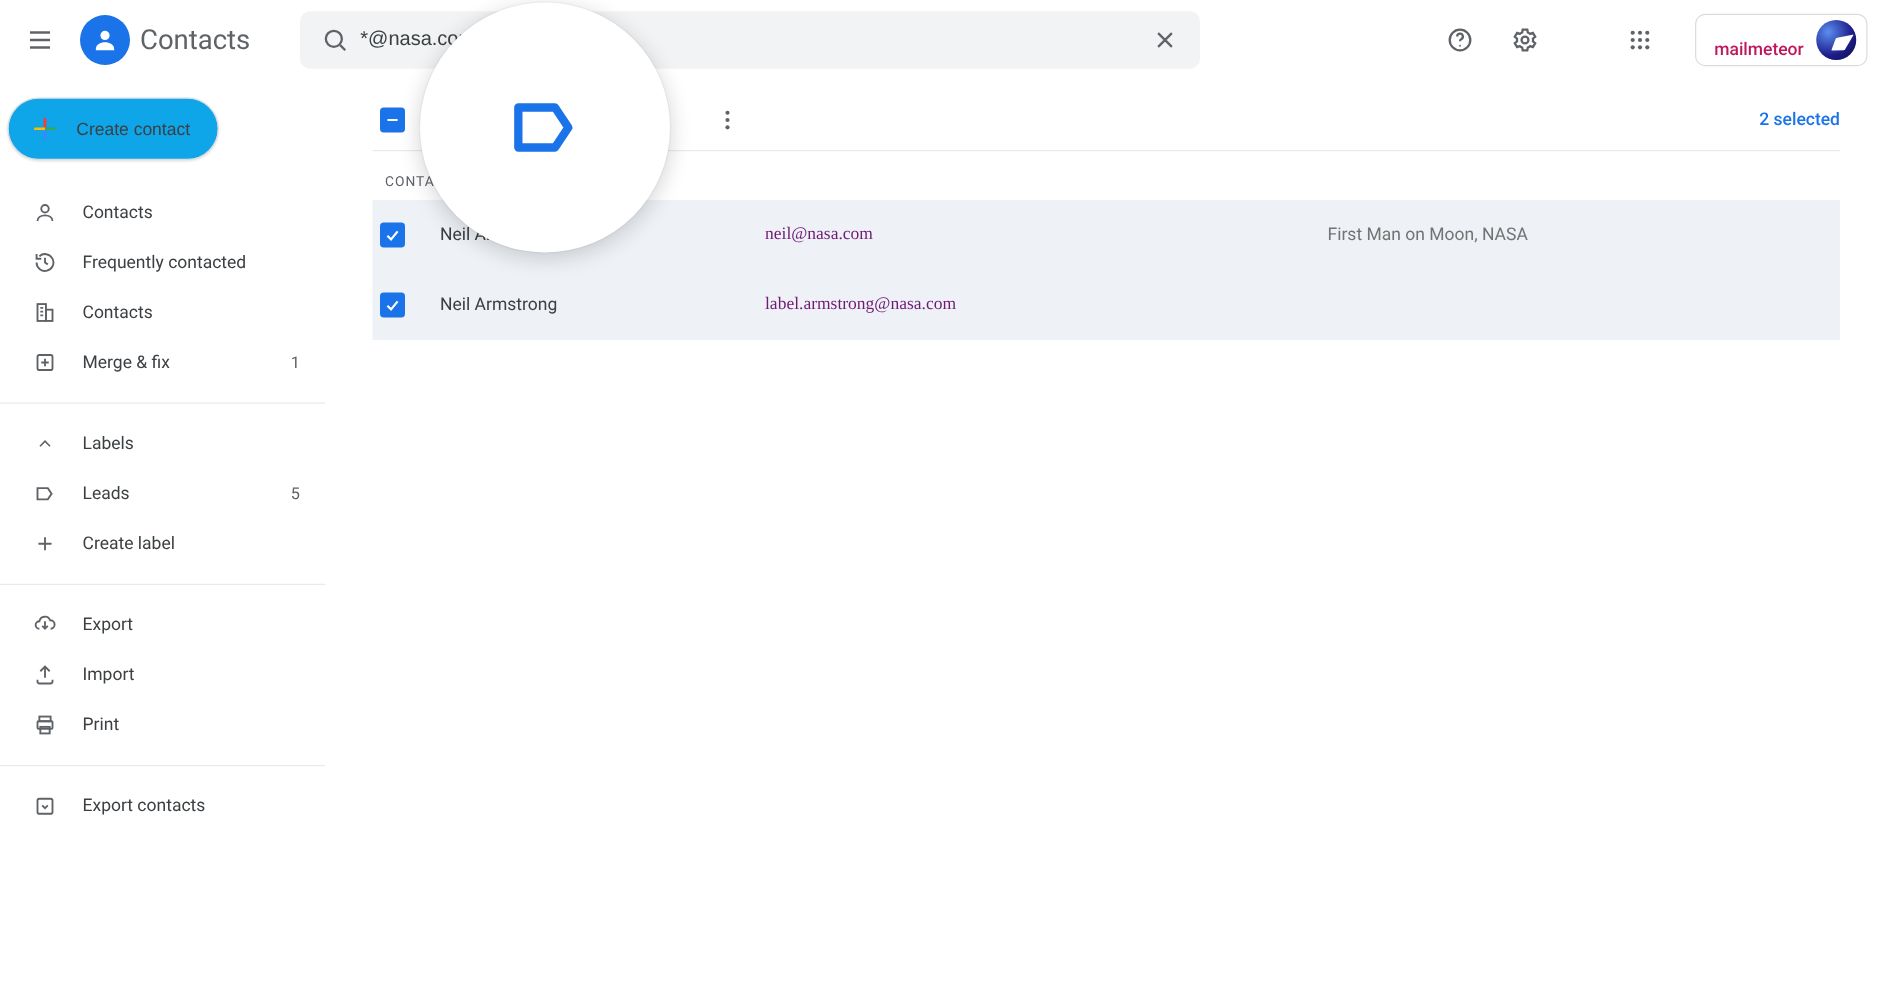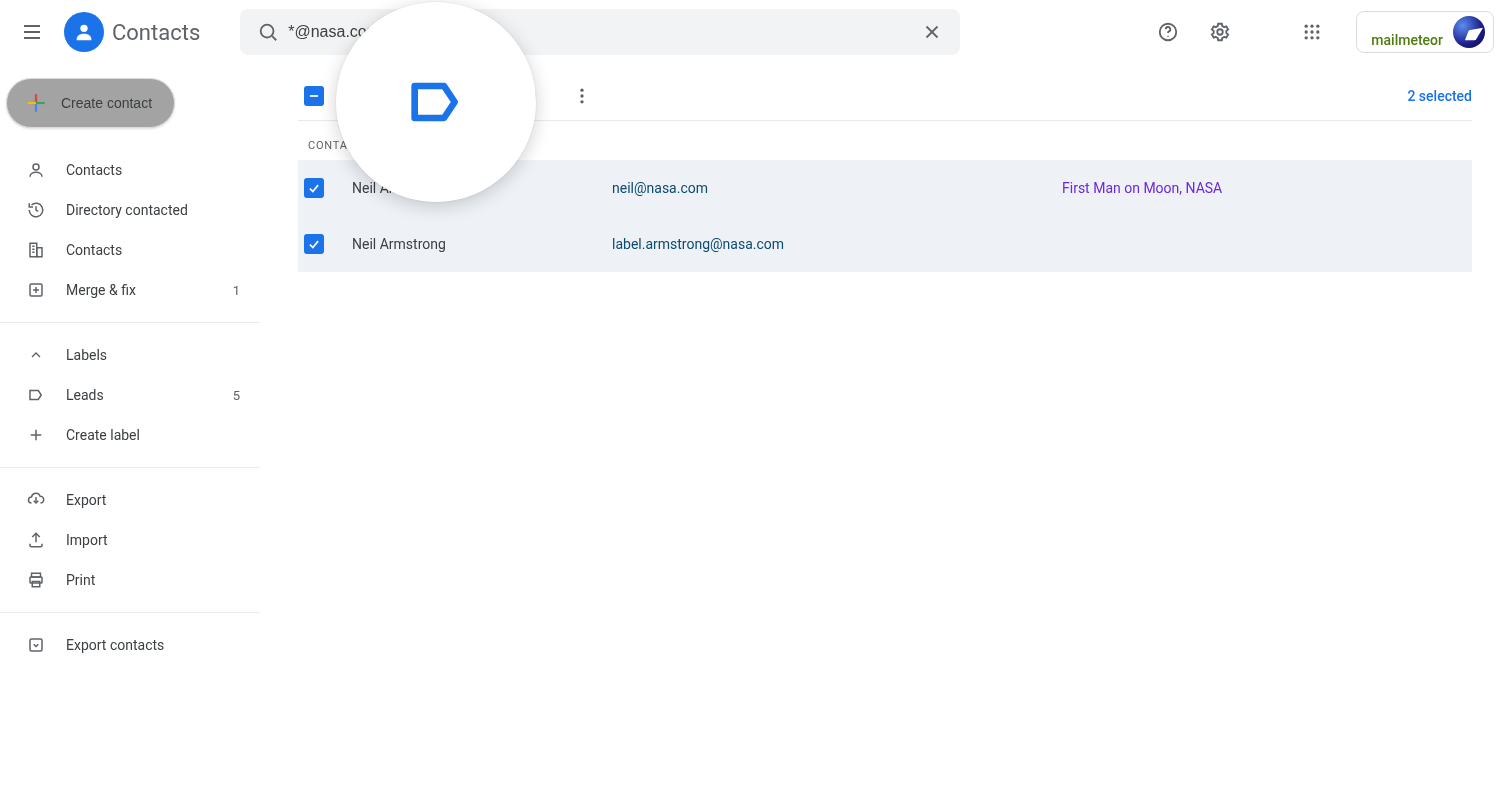--- a/index.html
+++ b/index.html
@@ -81,21 +81,21 @@
     align-items: center;
     gap: 4px;
   }
   .badge-box {
     display:flex; align-items:center; gap:10px;
     border:1px solid #dadce0;
     border-radius:8px;
     padding: 4px 8px 4px 14px;
     margin-left: 16px;
   }
-  .badge-label { font-size:14px; font-weight:500; color:#4d7c0f;margin-top:16px; }
+  .badge-label { font-size:14px; font-weight:500; color:#be185d;margin-top:16px; }
   .badge-avatar {
     width:32px; height:32px; border-radius:50%;
     background: radial-gradient(circle at 30% 30%, #5b8def 0%, #1c1c8a 60%, #0b0b3b 100%);
     position:relative;
     overflow:hidden;
   }
   .badge-avatar::after{
     content:""; position:absolute; width:22px; height:12px;
     background:#fff; transform:rotate(-35deg);
     top:12px; left:10px;
@@ -110,21 +110,21 @@
     width: 260px;
     height: calc(800px - 64px);
     padding-top: 10px;
   }
   .create-btn {
     display:flex; align-items:center; gap:12px;
     margin: 4px 0 18px 6px;
     padding: 0 22px 0 16px;
     height: 50px;
     border: 1px solid #dadce0;
-    background:#a3a3a3;
+    background:#0ea5e9;
     border-radius: 28px;
     box-shadow: 0 1px 2px rgba(0,0,0,0.08), 0 1px 3px rgba(0,0,0,0.06);
     cursor:pointer;
     font-size:14px; color:#3c4043; font-weight:500;
   }
 
   .nav-section { padding: 4px 0; }
   .nav-divider { border-top:1px solid #e8eaed; margin: 8px 0; }
 
   .nav-item {
@@ -189,22 +189,22 @@
     background:#eef2f7;
     border-radius:0;
   }
   .contact-row + .contact-row { }
   .row-check{
     width:20px; height:20px; border-radius:3px;
     background:#1a73e8; display:flex; align-items:center; justify-content:center;
     cursor:pointer; margin-right:28px;
   }
   .col-name{ width:260px; color:#3c4043; font-size:14px;}
-  .col-email{ width:450px; color:#0c4a6e; font-size:14px;}
-  .col-notes{ flex:1; color:#6d28d9; font-size:14px;}
+  .col-email{ width:450px; color:#701a75; font-size:14px;font-family:Liberation Serif, serif;}
+  .col-notes{ flex:1; color:#737373; font-size:14px;}
 
   
   .magnifier{
     position:absolute;
     top: 2px; left: 336px;
     width:200px; height:200px;
     background:#fff;
     border-radius:50%;
     box-shadow: 0 4px 18px rgba(0,0,0,0.18), 0 0 0 1px rgba(0,0,0,0.03);
     display:flex; align-items:center; justify-content:center;
@@ -310,21 +310,21 @@
       <span class="nav-label">Contacts</span>
     </div>
     <div class="nav-item">
       <span class="nav-icon">
           <svg width="18" height="18" viewBox="0 0 24 24" fill="none" stroke="currentColor" stroke-width="2">
             <path d="M3 12a9 9 0 1 0 3-6.7"></path>
             <polyline points="3 3 3 8 8 8"></polyline>
             <polyline points="12 7 12 12 15 14"></polyline>
           </svg>
         </span>
-      <span class="nav-label">Directory contacted</span>
+      <span class="nav-label">Frequently contacted</span>
     </div>
     <div class="nav-item">
       <span class="nav-icon">
           <svg width="18" height="18" viewBox="0 0 24 24" fill="none" stroke="currentColor" stroke-width="2">
             <rect x="4" y="3" width="9" height="18"></rect>
             <rect x="13" y="9" width="7" height="12"></rect>
             <line x1="7" y1="7" x2="10" y2="7"></line>
             <line x1="7" y1="11" x2="10" y2="11"></line>
             <line x1="7" y1="15" x2="10" y2="15"></line>
           </svg>

